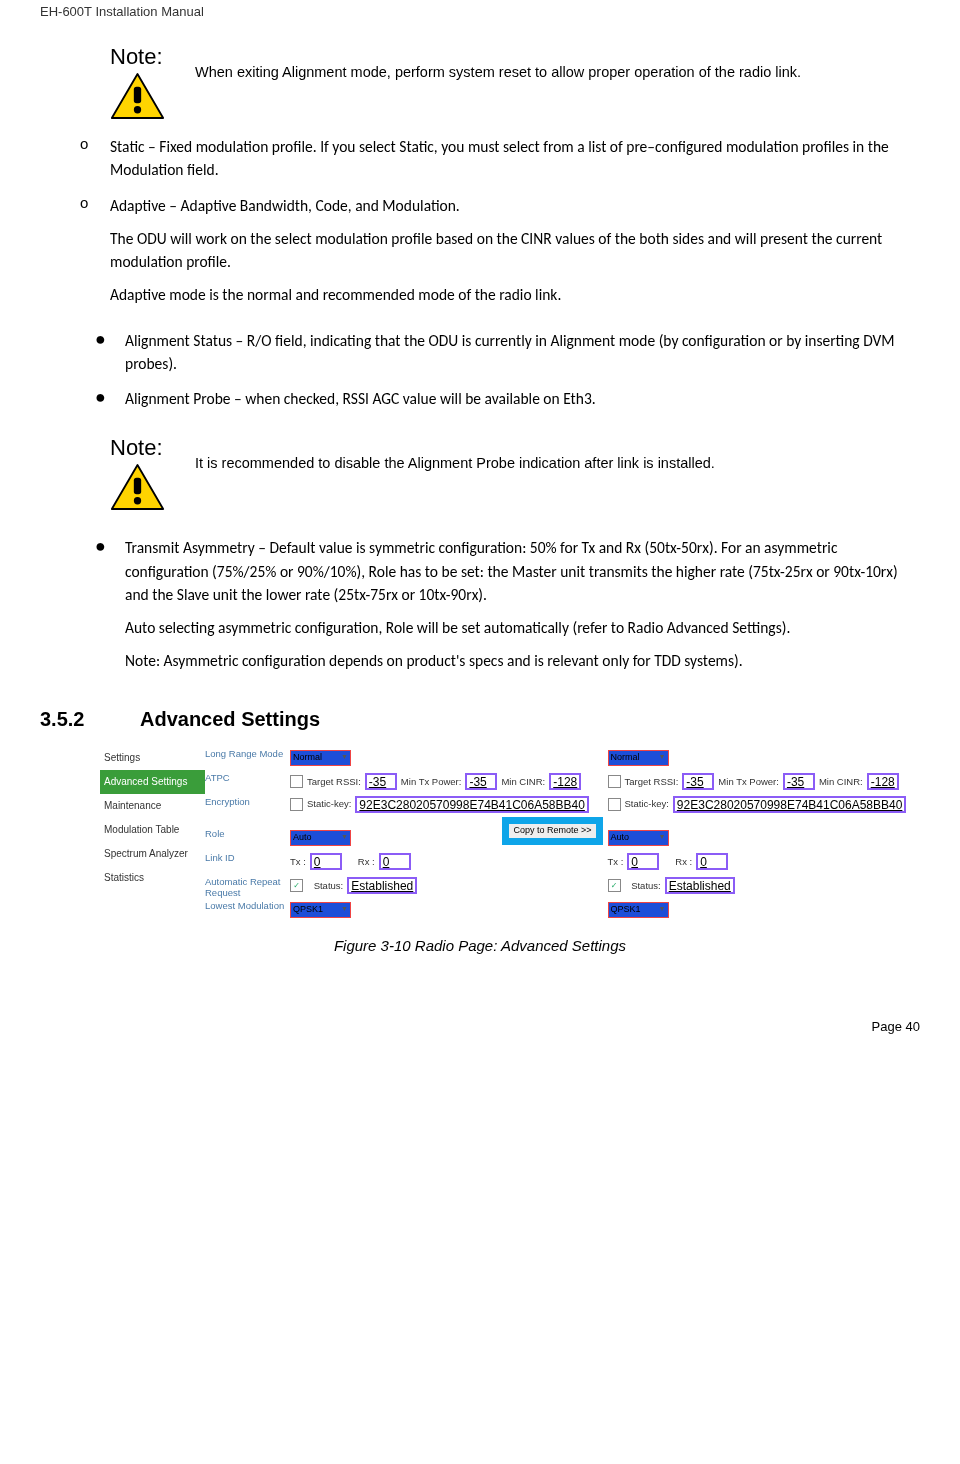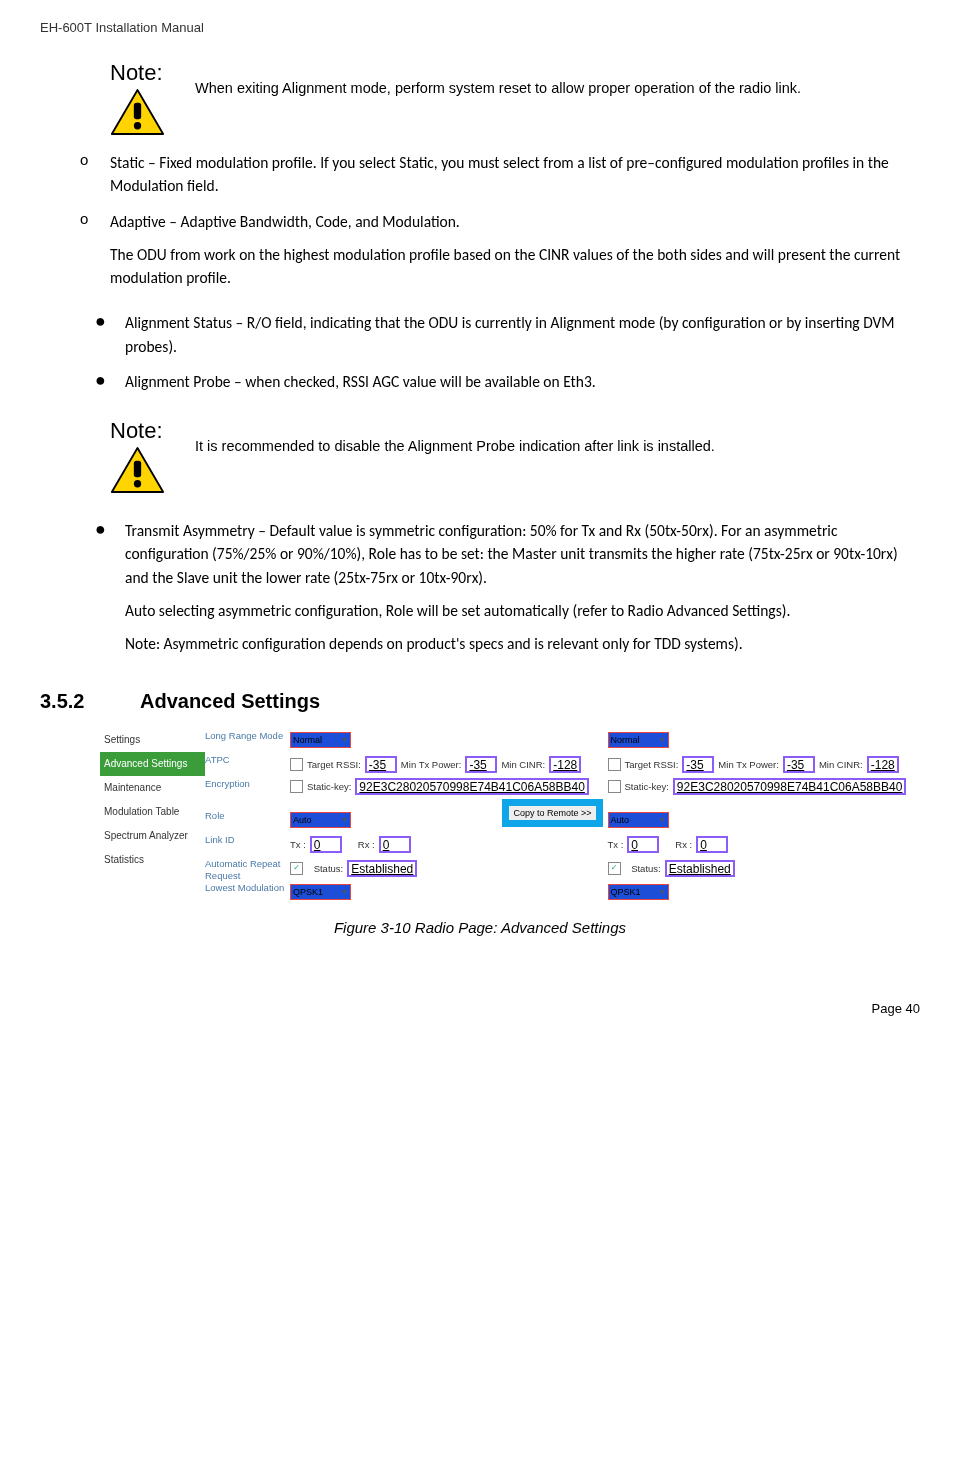--- a/index.html
+++ b/index.html
@@ -4,21 +4,21 @@
 <style>
   body {
     font-family: Arial, Helvetica, sans-serif;
     margin: 0;
     padding: 0;
     background: #fff;
     color: #000;
     width: 960px;
   }
   .page {
-    padding: 20px 40px 10px 40px;
+    padding: 4px 40px 10px 40px;
     box-sizing: border-box;
   }
   .header {
     font-size: 13px;
     font-family: Arial, sans-serif;
     color: #333;
     margin-bottom: 25px;
   }
   .note-block {
     display: flex;
@@ -186,21 +186,22 @@
 
   <div class="content-list sub-list">
     <div class="bullet-item">
       <div class="bullet-marker">o</div>
       <div class="bullet-text">Static – Fixed modulation profile. If you select Static, you must select from a list of pre–configured modulation profiles in the Modulation field.</div>
     </div>
     <div class="bullet-item">
       <div class="bullet-marker">o</div>
       <div class="bullet-text">
         <p>Adaptive – Adaptive Bandwidth, Code, and Modulation.</p>
-        <p>The ODU from work on the highest modulation profile based on the CINR values of the both sides and will present the current modulation profile.</p>
+        <p>The ODU will work on the select modulation profile based on the CINR values of the both sides and will present the current modulation profile.</p>
+        <p>Adaptive mode is the normal and recommended mode of the radio link.</p>
       </div>
     </div>
   </div>
 
   <div class="content-list">
     <div class="bullet-item">
       <div class="bullet-marker dot">●</div>
       <div class="bullet-text">Alignment Status – R/O field, indicating that the ODU is currently in Alignment mode (by configuration or by inserting DVM probes).</div>
     </div>
     <div class="bullet-item">

